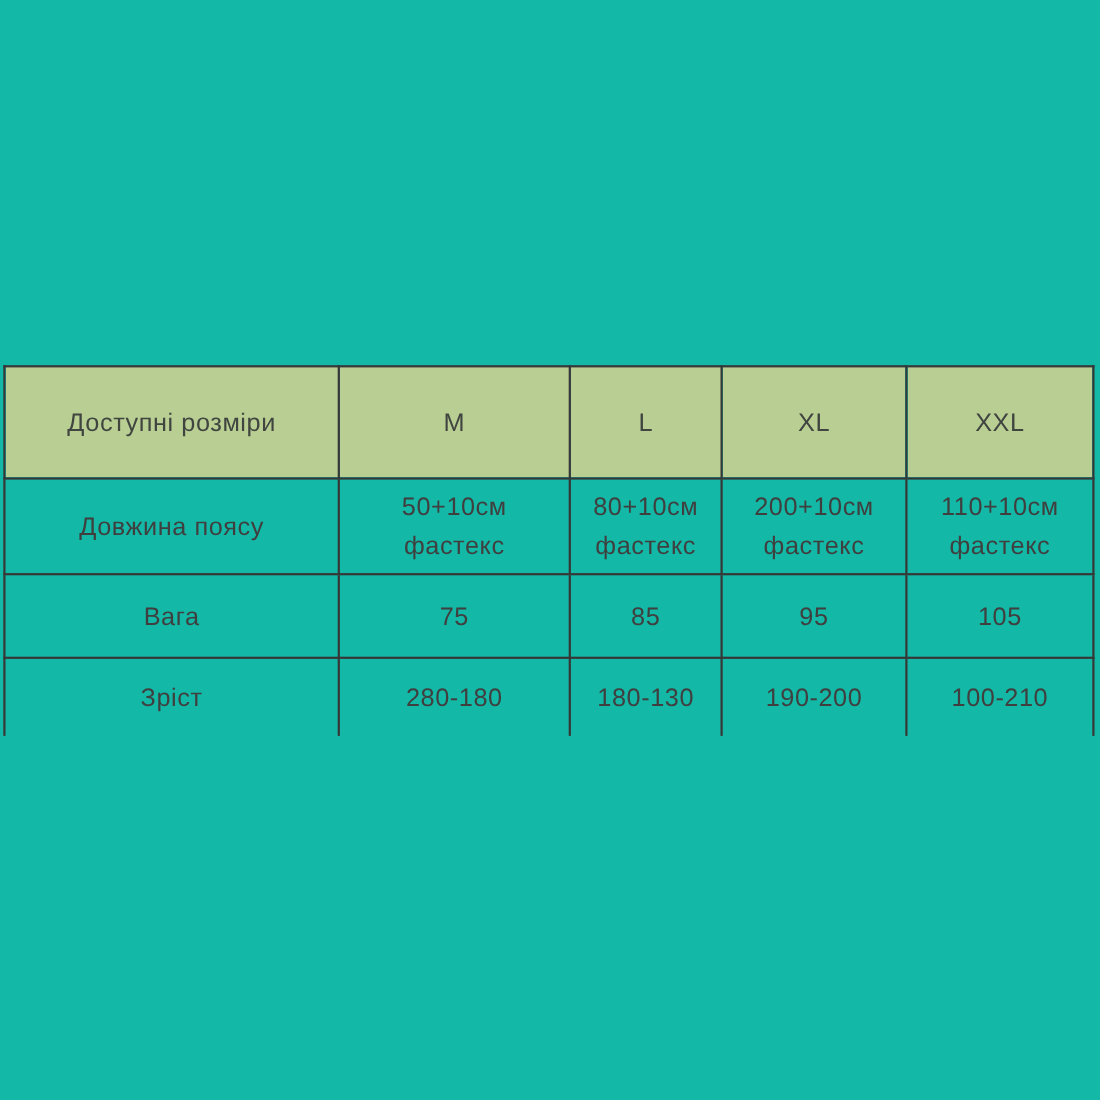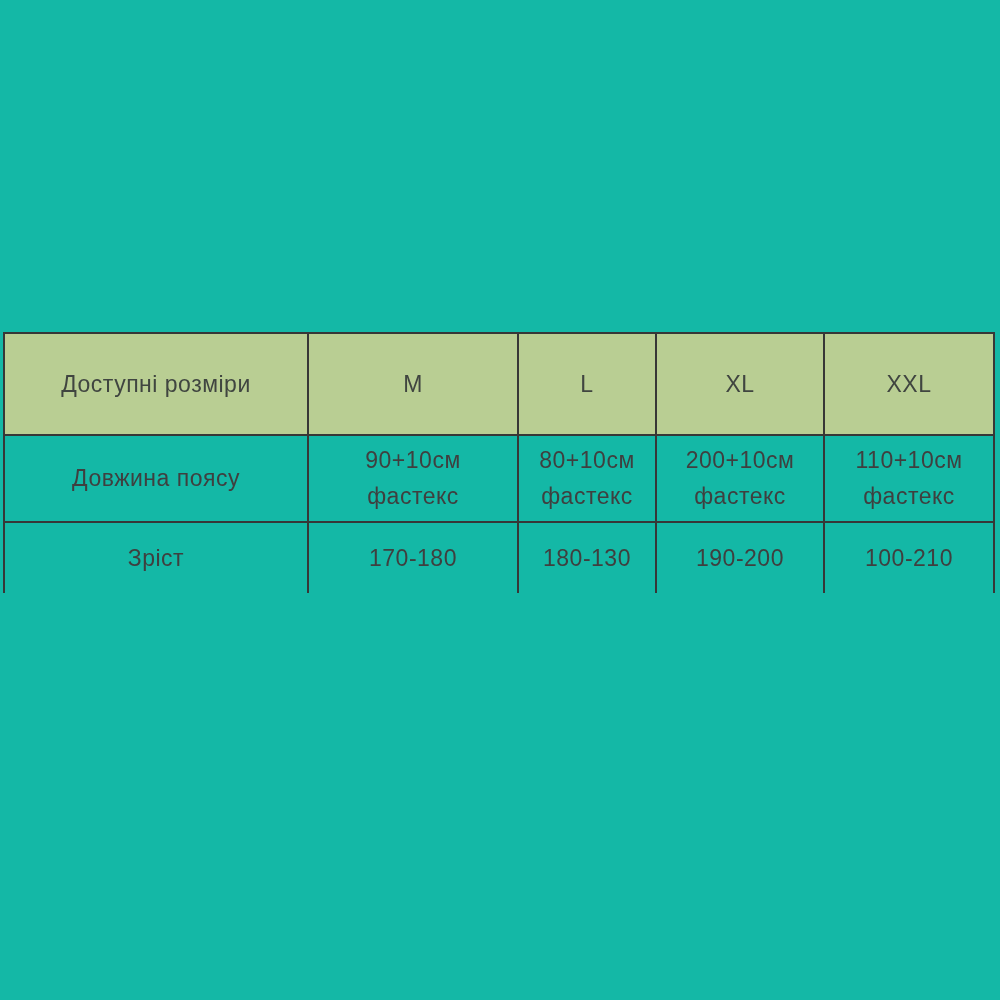--- a/index.html
+++ b/index.html
@@ -64,32 +64,39 @@
       <tbody>
         <tr class="header-row">
           <th>Доступні розміри</th>
           <th>M</th>
           <th>L</th>
           <th>XL</th>
           <th>XXL</th>
         </tr>
         <tr class="row-belt">
           <td>Довжина поясу</td>
-          <td>90+10см
+          <td>50+10см
 фастекс</td>
           <td>80+10см
 фастекс</td>
           <td>200+10см
 фастекс</td>
           <td>110+10см
 фастекс</td>
         </tr>
+        <tr class="row-weight">
+          <td>Вага</td>
+          <td>75</td>
+          <td>85</td>
+          <td>95</td>
+          <td>105</td>
+        </tr>
         <tr class="row-height">
           <td>Зріст</td>
-          <td>170-180</td>
+          <td>280-180</td>
           <td>180-130</td>
           <td>190-200</td>
           <td>100-210</td>
         </tr>
       </tbody>
     </table>
   </div>
 </div>
 
 </body></html>

